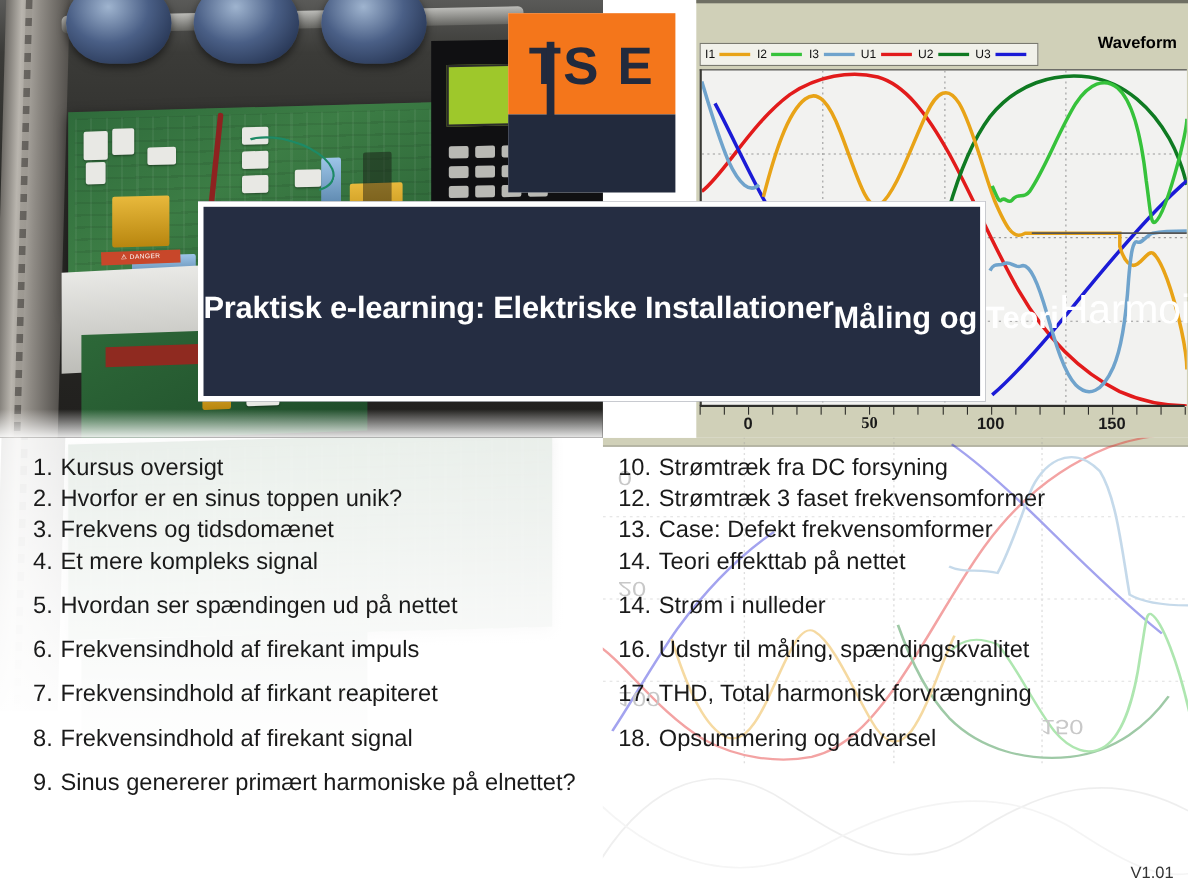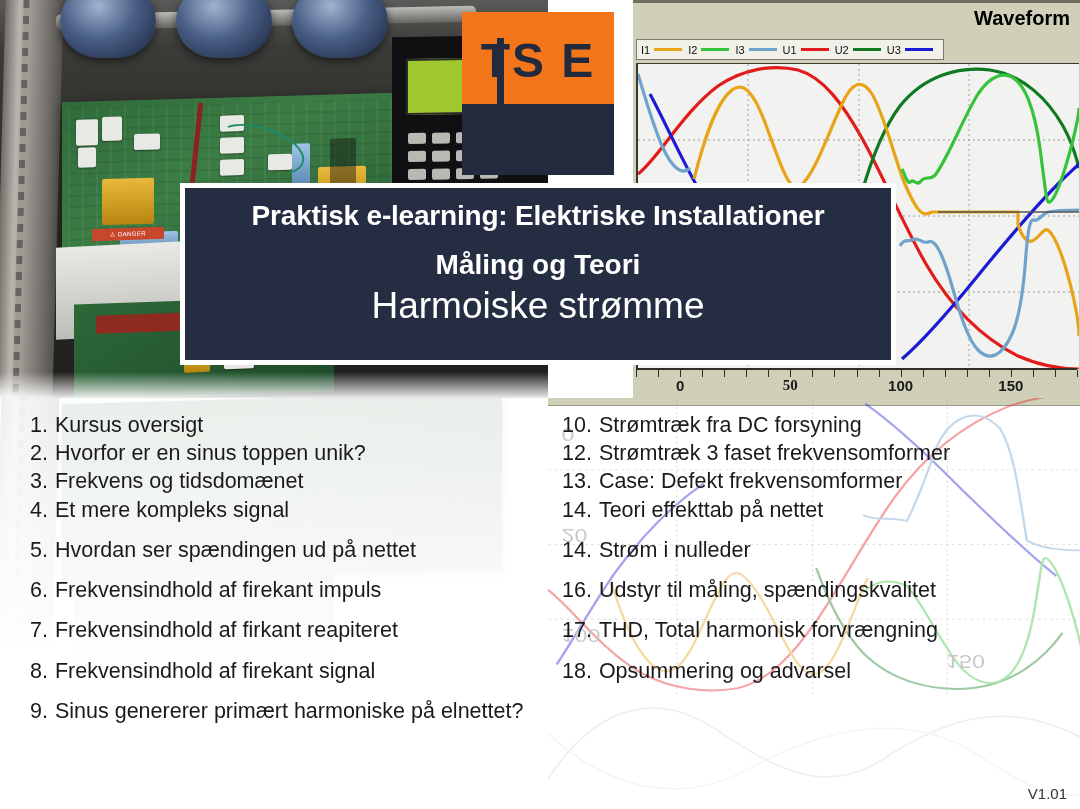--- a/index.html
+++ b/index.html
@@ -121,21 +121,21 @@
     color:#ffffff;font-size:35px;line-height:68px;text-align:center;
     font-family:"Liberation Sans",sans-serif;font-weight:400;
   }
 
   
   .wf{
     position:absolute;left:633px;top:0;width:447px;height:400px;
     background:#d0d0b8;border-top:3px solid #6f6f63;overflow:hidden;
   }
   .wf-title{
-    position:absolute;right:10px;top:4px;font-weight:bold;font-size:20px;color:#000;
+    position:absolute;right:10px;top:28px;font-weight:bold;font-size:15px;color:#000;
     font-family:"Liberation Sans",sans-serif;
   }
   .wf-legend{
     position:absolute;left:3px;top:36px;height:21px;
     background:#f1f1ea;border:1px solid #7a7a70;display:flex;align-items:center;
     padding:0 4px;box-sizing:border-box;
   }
   .lg-item{display:flex;align-items:center;gap:4px;margin-right:6px;}
   .lg-item .lb{font-size:11px;color:#111;font-family:"Liberation Sans",sans-serif;}
   .lg-item .ln{width:28px;height:3px;display:block;}
@@ -169,21 +169,21 @@
   }
   .bgchart-strip{
     position:absolute;left:0;top:0;width:532px;height:7px;background:#d0d0b8;
     border-bottom:1px solid #9a9a8c;
   }
 
   
   .banner{
     position:absolute;left:180px;top:183px;width:716px;height:182px;
     background:#252d42;border:5px solid #ffffff;box-sizing:border-box;
-    display:flex;flex-direction:column;align-items:center;justify-content:flex-start;
+    display:flex;flex-direction:row;align-items:center;justify-content:flex-start;
     padding-top:12px;box-sizing:border-box;
   }
   .banner .l1{
     color:#fff;font-weight:bold;font-size:28px;letter-spacing:-.2px;
     font-family:"Liberation Sans",sans-serif;white-space:nowrap;
   }
   .banner .l2{
     color:#fff;font-weight:bold;font-size:28px;margin-top:17px;
     font-family:"Liberation Sans",sans-serif;white-space:nowrap;
   }

